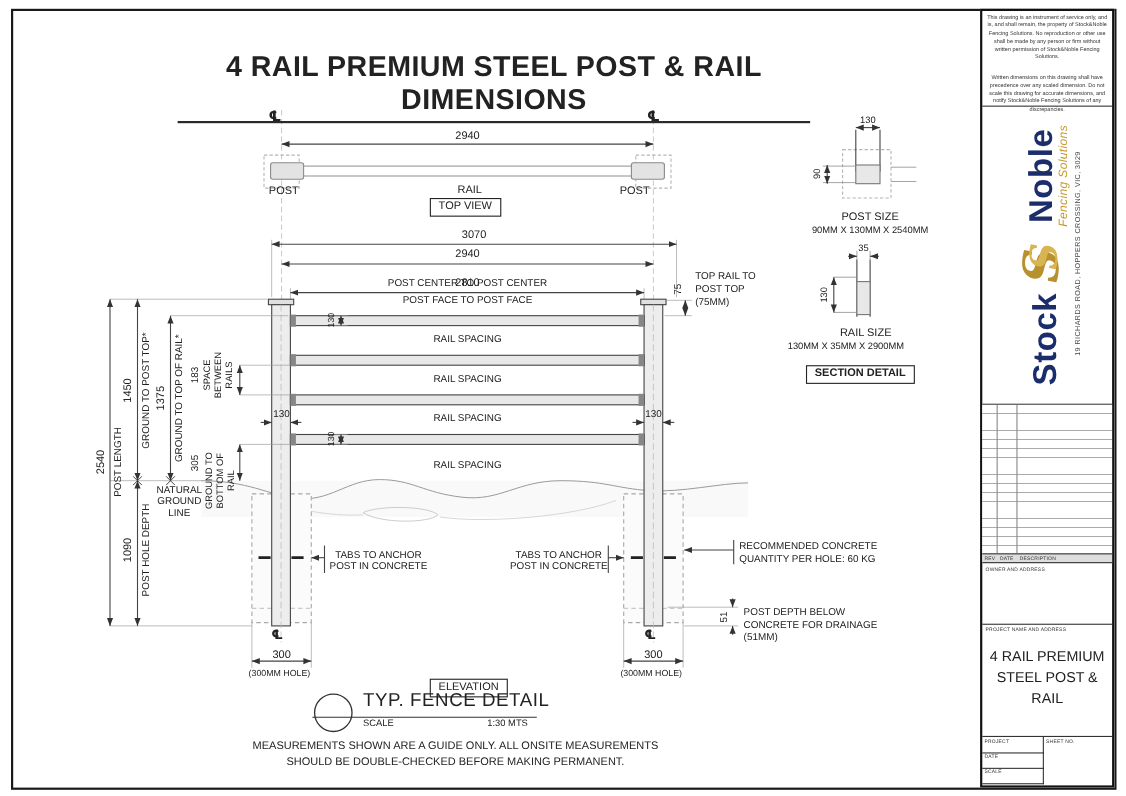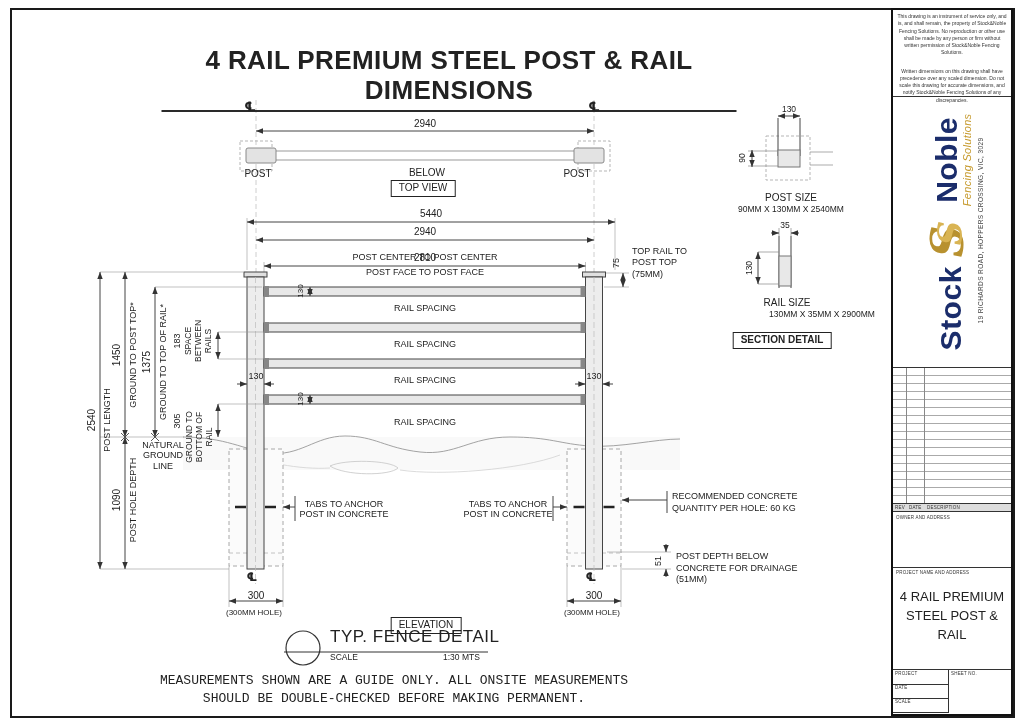--- a/index.html
+++ b/index.html
@@ -159,26 +159,26 @@
     </g>
   </svg>
 
   <div class="border-frame"></div>
 
   <div class="lbl title c" style="left:449px;top:46px;">4 RAIL PREMIUM STEEL POST &amp; RAIL DIMENSIONS</div>
 
   <div class="lbl c cl" style="left:250px;top:100px;font-size:13px;">℄</div>
   <div class="lbl c cl" style="left:594px;top:100px;font-size:13px;">℄</div>
   <div class="lbl c" style="left:425px;top:118px;font-size:10px;">2940</div>
-  <div class="lbl c" style="left:427px;top:167px;font-size:10px;">BELOW</div>
+  <div class="lbl c" style="left:427px;top:167px;font-size:10px;">RAIL</div>
   <div class="lbl c" style="left:258px;top:168px;font-size:10px;">POST</div>
   <div class="lbl c" style="left:577px;top:168px;font-size:10px;">POST</div>
   <div class="lbl c boxed" style="left:423px;top:180px;font-size:10px;">TOP VIEW</div>
 
-  <div class="lbl c" style="left:431px;top:208px;font-size:10px;">5440</div>
+  <div class="lbl c" style="left:431px;top:208px;font-size:10px;">3070</div>
   <div class="lbl c" style="left:425px;top:226px;font-size:10px;">2940</div>
   <div class="lbl c" style="left:425px;top:241px;font-size:9px;margin-top:11px;">POST CENTER TO POST CENTER</div>
   <div class="lbl c" style="left:425px;top:252px;font-size:10px;">2810</div>
   <div class="lbl c" style="left:425px;top:267px;font-size:9px;">POST FACE TO POST FACE</div>
   <div class="lbl rot" style="left:616px;top:263px;font-size:9px;">75</div>
   <div class="lbl" style="left:632px;top:246px;font-size:9px;line-height:1.25;">TOP RAIL TO
 POST TOP
 (75MM)</div>
 
   <div class="lbl c" style="left:425px;top:303px;font-size:9px;">RAIL SPACING</div>
@@ -229,27 +229,27 @@
   <div class="lbl c" style="left:592px;top:608px;font-size:8px;">(300MM HOLE)</div>
   <div class="lbl c boxed" style="left:426px;top:617px;font-size:10px;">ELEVATION</div>
 
   <div class="lbl c" style="left:789px;top:105px;font-size:8.5px;">130</div>
   <div class="lbl rot" style="left:743px;top:158px;font-size:8.5px;">90</div>
   <div class="lbl c" style="left:791px;top:192px;font-size:10px;">POST SIZE</div>
   <div class="lbl c" style="left:791px;top:205px;font-size:8.5px;">90MM X 130MM X 2540MM</div>
   <div class="lbl c" style="left:785px;top:221px;font-size:8.5px;">35</div>
   <div class="lbl rot" style="left:750px;top:268px;font-size:8.5px;">130</div>
   <div class="lbl c" style="left:787px;top:297px;font-size:10px;">RAIL SIZE</div>
-  <div class="lbl c" style="left:822px;top:310px;font-size:8.5px;">130MM X 35MM X 2900MM</div>
+  <div class="lbl c" style="left:769px;top:310px;font-size:8.5px;">130MM X 35MM X 2900MM</div>
   <div class="lbl c boxed" style="left:782px;top:332px;font-size:10px;font-weight:bold;">SECTION DETAIL</div>
 
   <div class="lbl" style="left:330px;top:627px;font-size:17px;letter-spacing:.5px;">TYP. FENCE DETAIL</div>
   <div class="lbl" style="left:330px;top:653px;font-size:8.5px;">SCALE</div>
   <div class="lbl" style="left:443px;top:653px;font-size:8.5px;text-align:center;">1:30 MTS</div>
-  <div class="lbl c" style="left:394px;top:672px;font-size:13px;line-height:1.4;font-family:Liberation Mono, monospace;">MEASUREMENTS SHOWN ARE A GUIDE ONLY. ALL ONSITE MEASUREMENTS
+  <div class="lbl c" style="left:414px;top:672px;font-size:10px;line-height:1.4;">MEASUREMENTS SHOWN ARE A GUIDE ONLY. ALL ONSITE MEASUREMENTS
 SHOULD BE DOUBLE-CHECKED BEFORE MAKING PERMANENT.</div>
 
   <div class="sidebar">
     <div class="sb-box" style="top:0;height:87px;border-bottom:1px solid #333;">
       <p class="disc" style="margin:0;">This drawing is an instrument of service only, and is, and shall remain, the property of Stock&amp;Noble Fencing Solutions. No reproduction or other use shall be made by any person or firm without written permission of Stock&amp;Noble Fencing Solutions.</p>
       <p class="disc" style="margin:8px 0 0 0;">Written dimensions on this drawing shall have precedence over any scaled dimension. Do not scale this drawing for accurate dimensions, and notify Stock&amp;Noble Fencing Solutions of any discrepancies.</p>
     </div>
 
     <div class="sb-box" style="top:87px;height:271px;border-bottom:1px solid #333;overflow:hidden;">
       <div class="logo-wrap" style="left:-72px;top:113px;width:260px;height:44px;">

